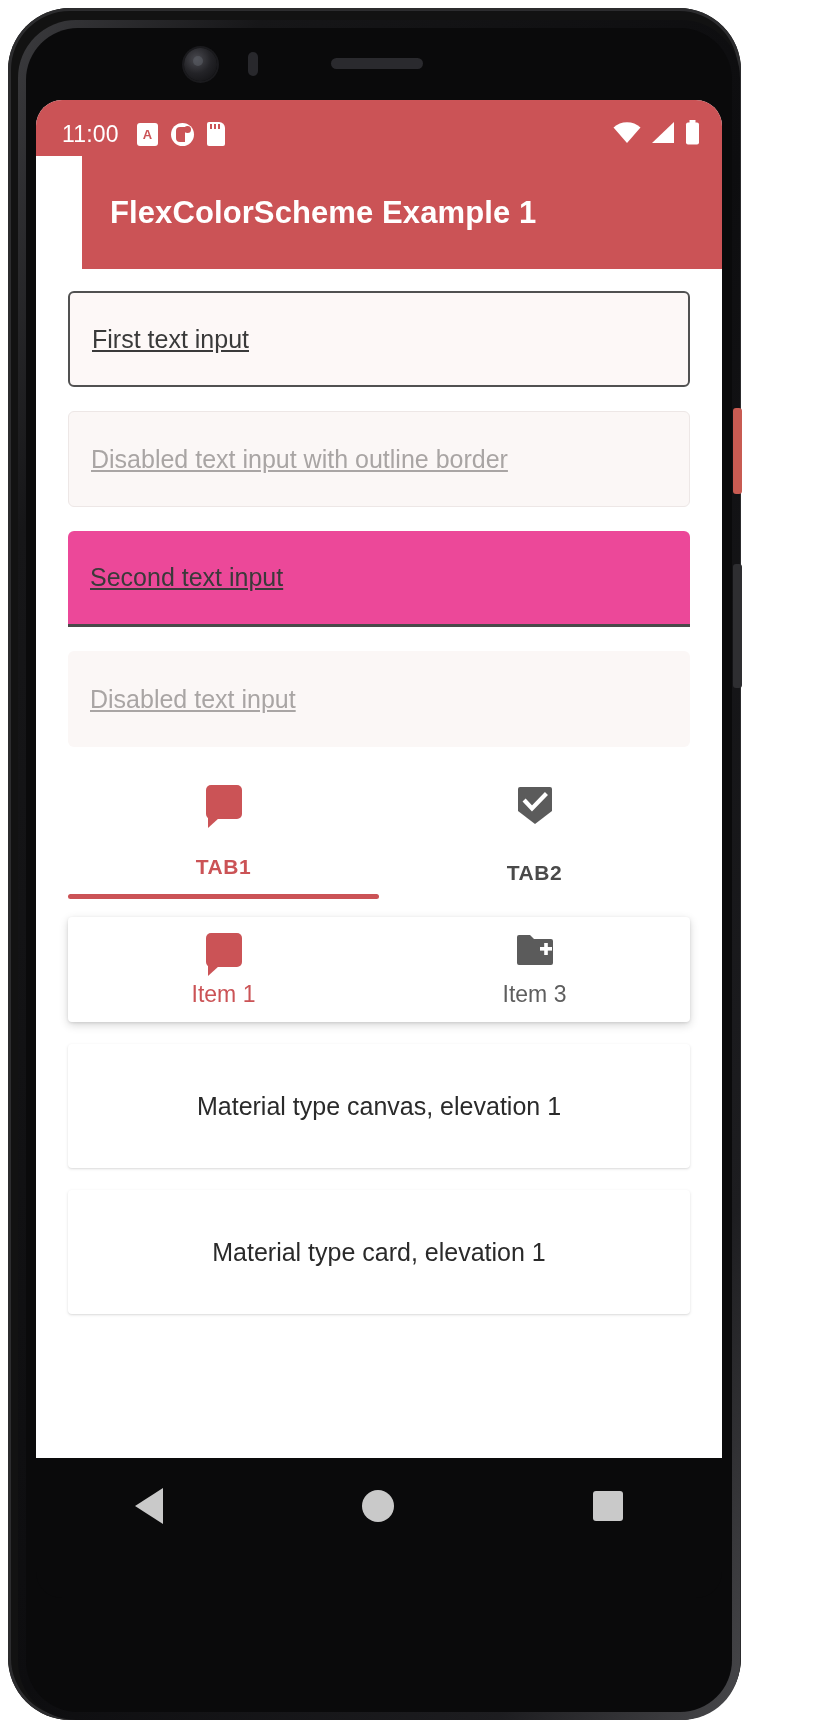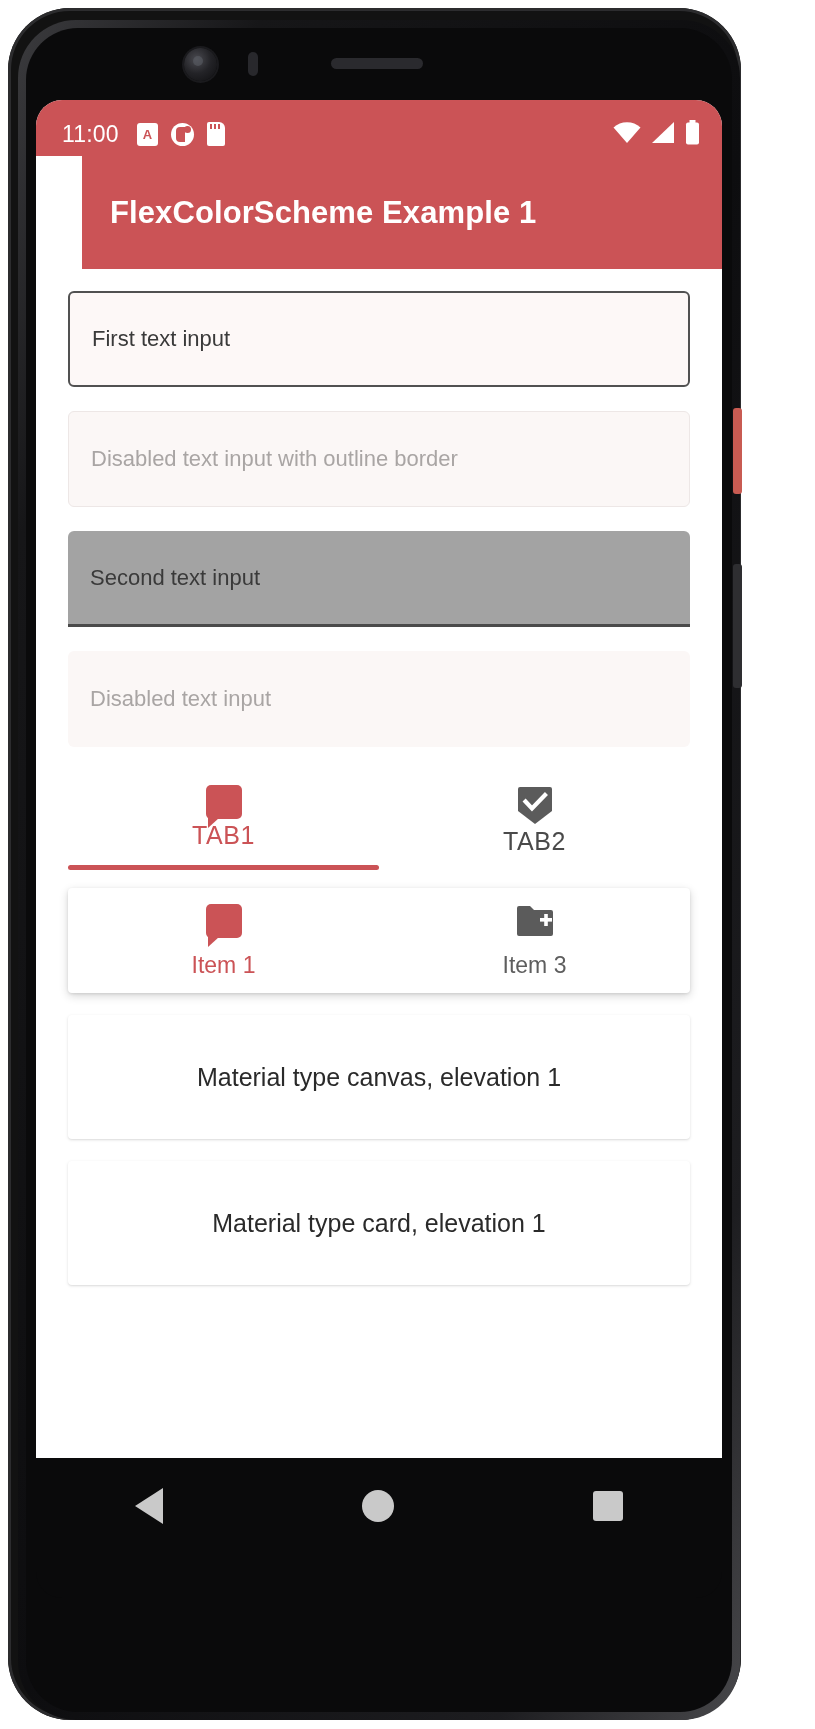--- a/index.html
+++ b/index.html
@@ -157,48 +157,48 @@
     background: #FDF8F7;
     display: flex; align-items: center;
     padding: 0 22px;
   }
   .tf-outlined.disabled {
     border: 1px solid #EDE7E6;
     background: #FBF7F6;
   }
   .tf-filled {
     height: 96px;
-    background: #a3a3a3;
+    background: #ec4899;
     border-radius: 6px 6px 0 0;
     border-bottom: 3px solid #4a4a4a;
     display: flex; align-items: center;
     padding: 0 22px;
   }
   .tf-filled.disabled {
     border-bottom: none;
     background: #FBF7F6;
     border-radius: 6px;
   }
-  .tf-text { font-size: 22px; color: #3a3a3a; }
+  .tf-text { font-size: 25px; color: #3a3a3a; text-decoration: underline; }
   .tf-text.muted { color: #a9a5a4; }
 
   
   .tabbar {
     display: flex; margin-top: 8px;
     border-bottom: 0;
   }
   .tab {
     flex: 1;
     display: flex; flex-direction: column; align-items: center;
     padding: 14px 0 0 0;
     position: relative;
   }
   .tab-label {
-    font-size: 25px; color: #4a4a4a; letter-spacing: .6px;
-    margin-top: 2px; margin-bottom: 14px;
+    font-size: 21px; color: #4a4a4a; letter-spacing: .6px;
+    margin-top: 36px; margin-bottom: 14px; font-weight: bold;
   }
   .tab.active .tab-label { color: #CB5356; }
   .tab-underline {
     position: absolute; left: 0; right: 0; bottom: 0;
     height: 5px; background: #CB5356; border-radius: 3px;
   }
 
   
   .icon-chat {
     width: 36px; height: 34px; border-radius: 5px;

